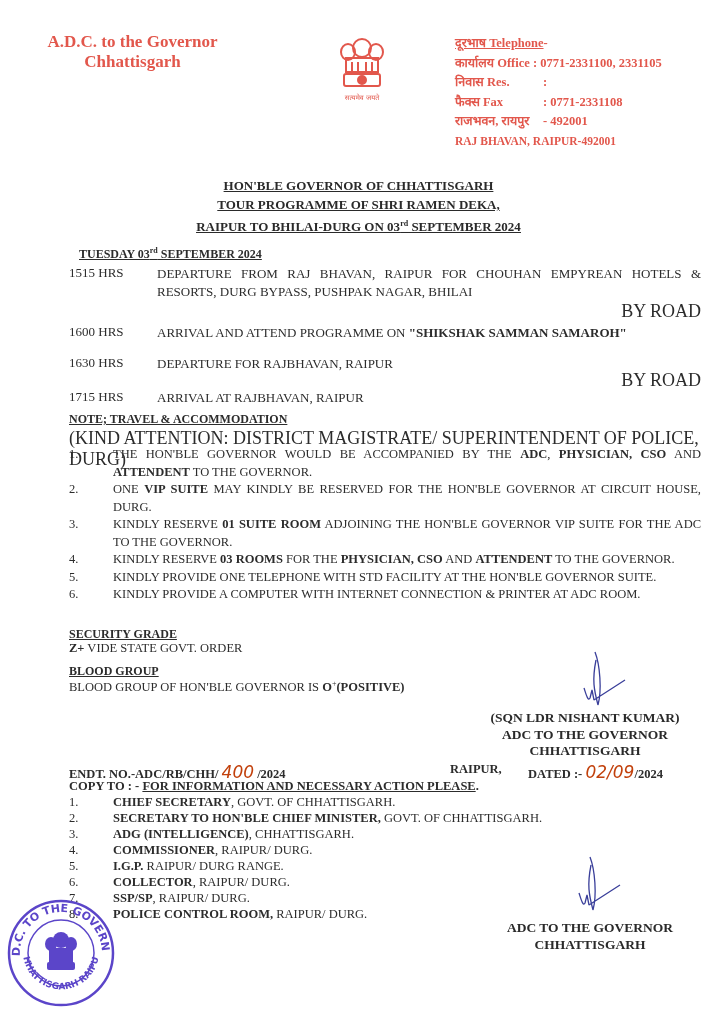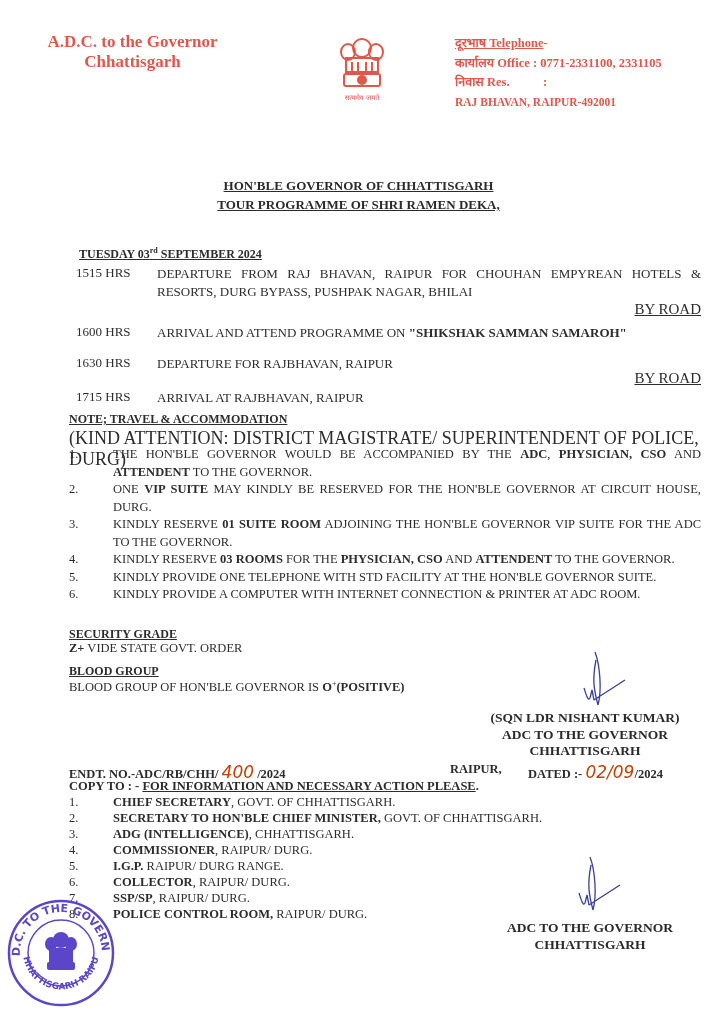--- a/index.html
+++ b/index.html
@@ -13,23 +13,23 @@
   .contact .row { white-space:nowrap; }
   .contact .lbl { display:inline-block; width:88px; }
   .contact .u { text-decoration:underline; }
   .contact .last { font-size:11.5px; }
   .title { left:0; width:717px; top:176px; text-align:center; font-size:13px; font-weight:bold; line-height:19px; }
   .title div span { text-decoration:underline; }
   sup { font-size:8px; }
   .body { font-family:"Liberation Serif", serif; font-size:13px; color:#2c2c2c; }
   .day { left:79px; top:246px; font-weight:bold; text-decoration:underline; font-size:12px; }
   .sched { left:69px; width:632px; }
-  .sched .time { position:absolute; left:7px; width:88px; }
+  .sched .time { position:absolute; left:0; width:88px; }
   .sched .desc { position:absolute; left:88px; right:0; text-align:justify; line-height:17.5px; }
-  .byroad { right:16px; text-decoration:underline; font-size:15px; }
+  .byroad { right:16px; font-size:18px; }
   .sec-h { left:69px; font-weight:bold; text-decoration:underline; font-size:12px; }
   .notes { left:69px; width:632px; top:446px; font-size:12.5px; line-height:17.5px; }
   .notes .item { position:relative; padding-left:44px; text-align:justify; }
   .notes .num { position:absolute; left:0; top:0; }
   b { font-weight:bold; }
   .sign-block { left:465px; width:240px; top:710px; text-align:center; font-weight:bold; font-size:13.5px; line-height:16.5px; }
   .endt { left:69px; top:762px; font-weight:bold; font-size:12.5px; width:640px; }
   .hand { font-family:"DejaVu Sans", sans-serif; color:#c2410c; font-weight:normal; font-style:italic; font-size:17px;text-align:center; }
   .copy { left:69px; top:778px; font-size:12.5px; line-height:16px; width:640px; }
   .copy .u { text-decoration:underline; }
@@ -60,26 +60,29 @@
     <rect x="8" y="40" width="36" height="12" rx="2"></rect>
     <circle cx="26" cy="46" r="4" fill="#e2574c"></circle>
   </g>
   <text x="26" y="66" font-size="7" text-anchor="middle" fill="#e2574c" font-family="DejaVu Sans, sans-serif">सत्यमेव जयते</text>
 </svg>
 
 <div class="abs contact red">
   <div class="row"><span class="u">दूरभाष Telephone</span><span>-</span></div>
   <div class="row"><span>कार्यालय Office</span> <span>: 0771-2331100, 2331105</span></div>
   <div class="row"><span class="lbl">निवास Res.</span><span>:</span></div>
+  <div class="row"><span class="lbl">फैक्स Fax</span><span>: 0771-2331108</span></div>
+  <div class="row"><span class="lbl">राजभवन, रायपुर</span><span>- 492001</span></div>
   <div class="row last">RAJ BHAVAN, RAIPUR-492001</div>
 </div>
 
 <div class="abs title">
   <div><span>HON'BLE GOVERNOR OF CHHATTISGARH</span></div>
   <div><span>TOUR PROGRAMME OF SHRI RAMEN DEKA,</span></div>
+  <div><span><span>RAIPUR TO BHILAI-DURG ON 03</span><sup>rd</sup><span> SEPTEMBER 2024</span></span></div>
 </div>
 
 <div class="abs body day"><span>TUESDAY 03</span><sup>rd</sup><span> SEPTEMBER 2024</span></div>
 
 <div class="abs body sched" style="top:265px;height:52px;">
   <span class="time">1515 HRS</span>
   <span class="desc" style="text-align-last:left;">DEPARTURE FROM RAJ BHAVAN, RAIPUR FOR CHOUHAN EMPYREAN HOTELS &amp; RESORTS, DURG BYPASS, PUSHPAK NAGAR, BHILAI</span>
   <span class="abs byroad" style="top:36px;right:0;">BY ROAD</span>
 </div>
 

